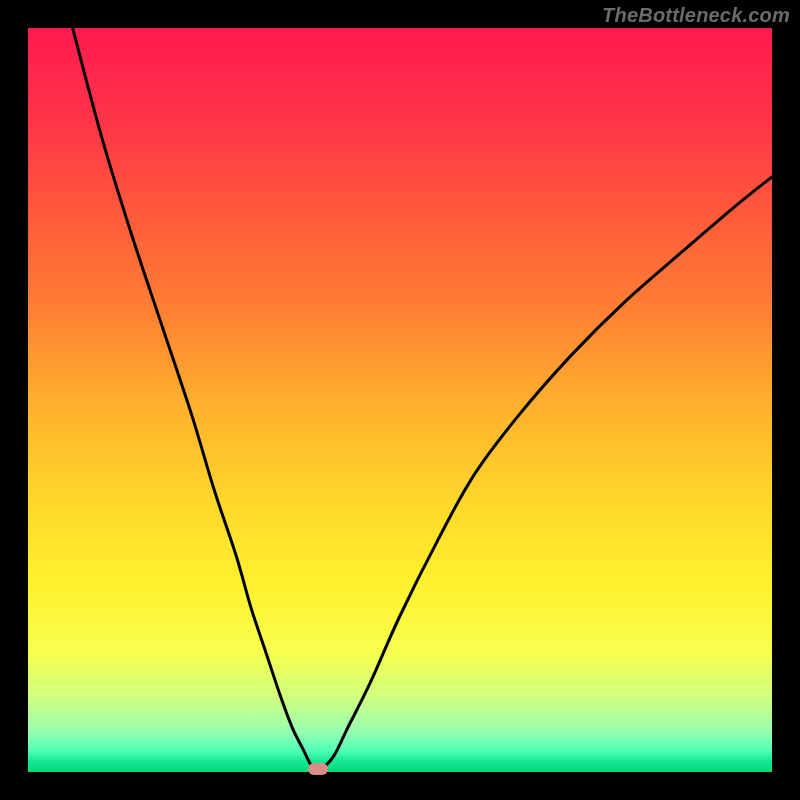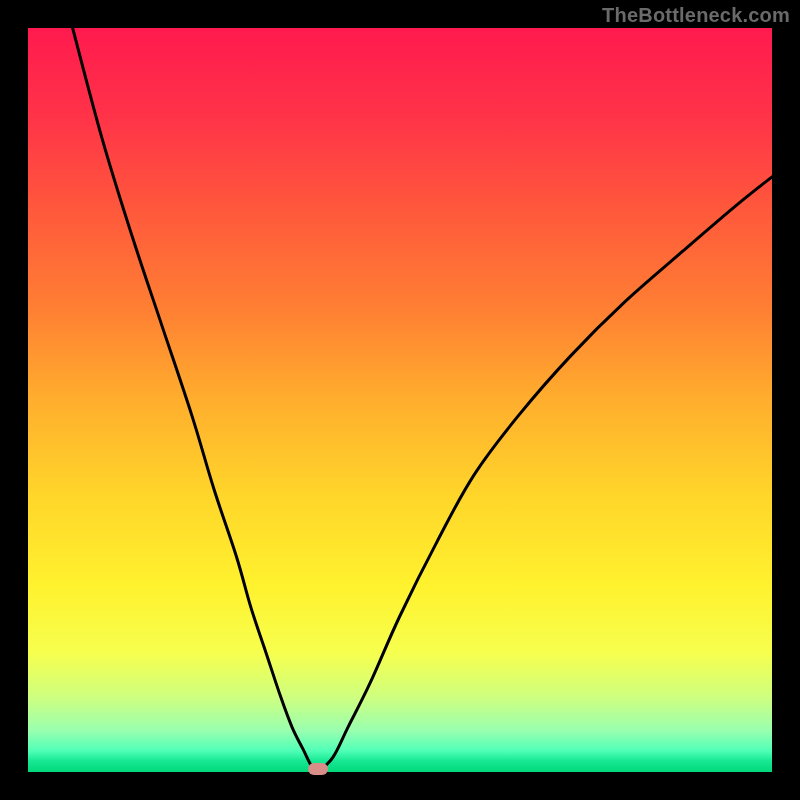--- a/index.html
+++ b/index.html
@@ -8,20 +8,21 @@
     width: 800px;
     height: 800px;
     overflow: hidden;
     font-family: Arial, Helvetica, sans-serif;
   }
   .frame {
     width: 800px;
     height: 800px;
     background: #000;
     position: relative;
+    font-style: italic;
   }
   .plot-area {
     position: absolute;
     left: 28px;
     top: 28px;
     width: 744px;
     height: 744px;
   }
   .watermark {
     position: absolute;

